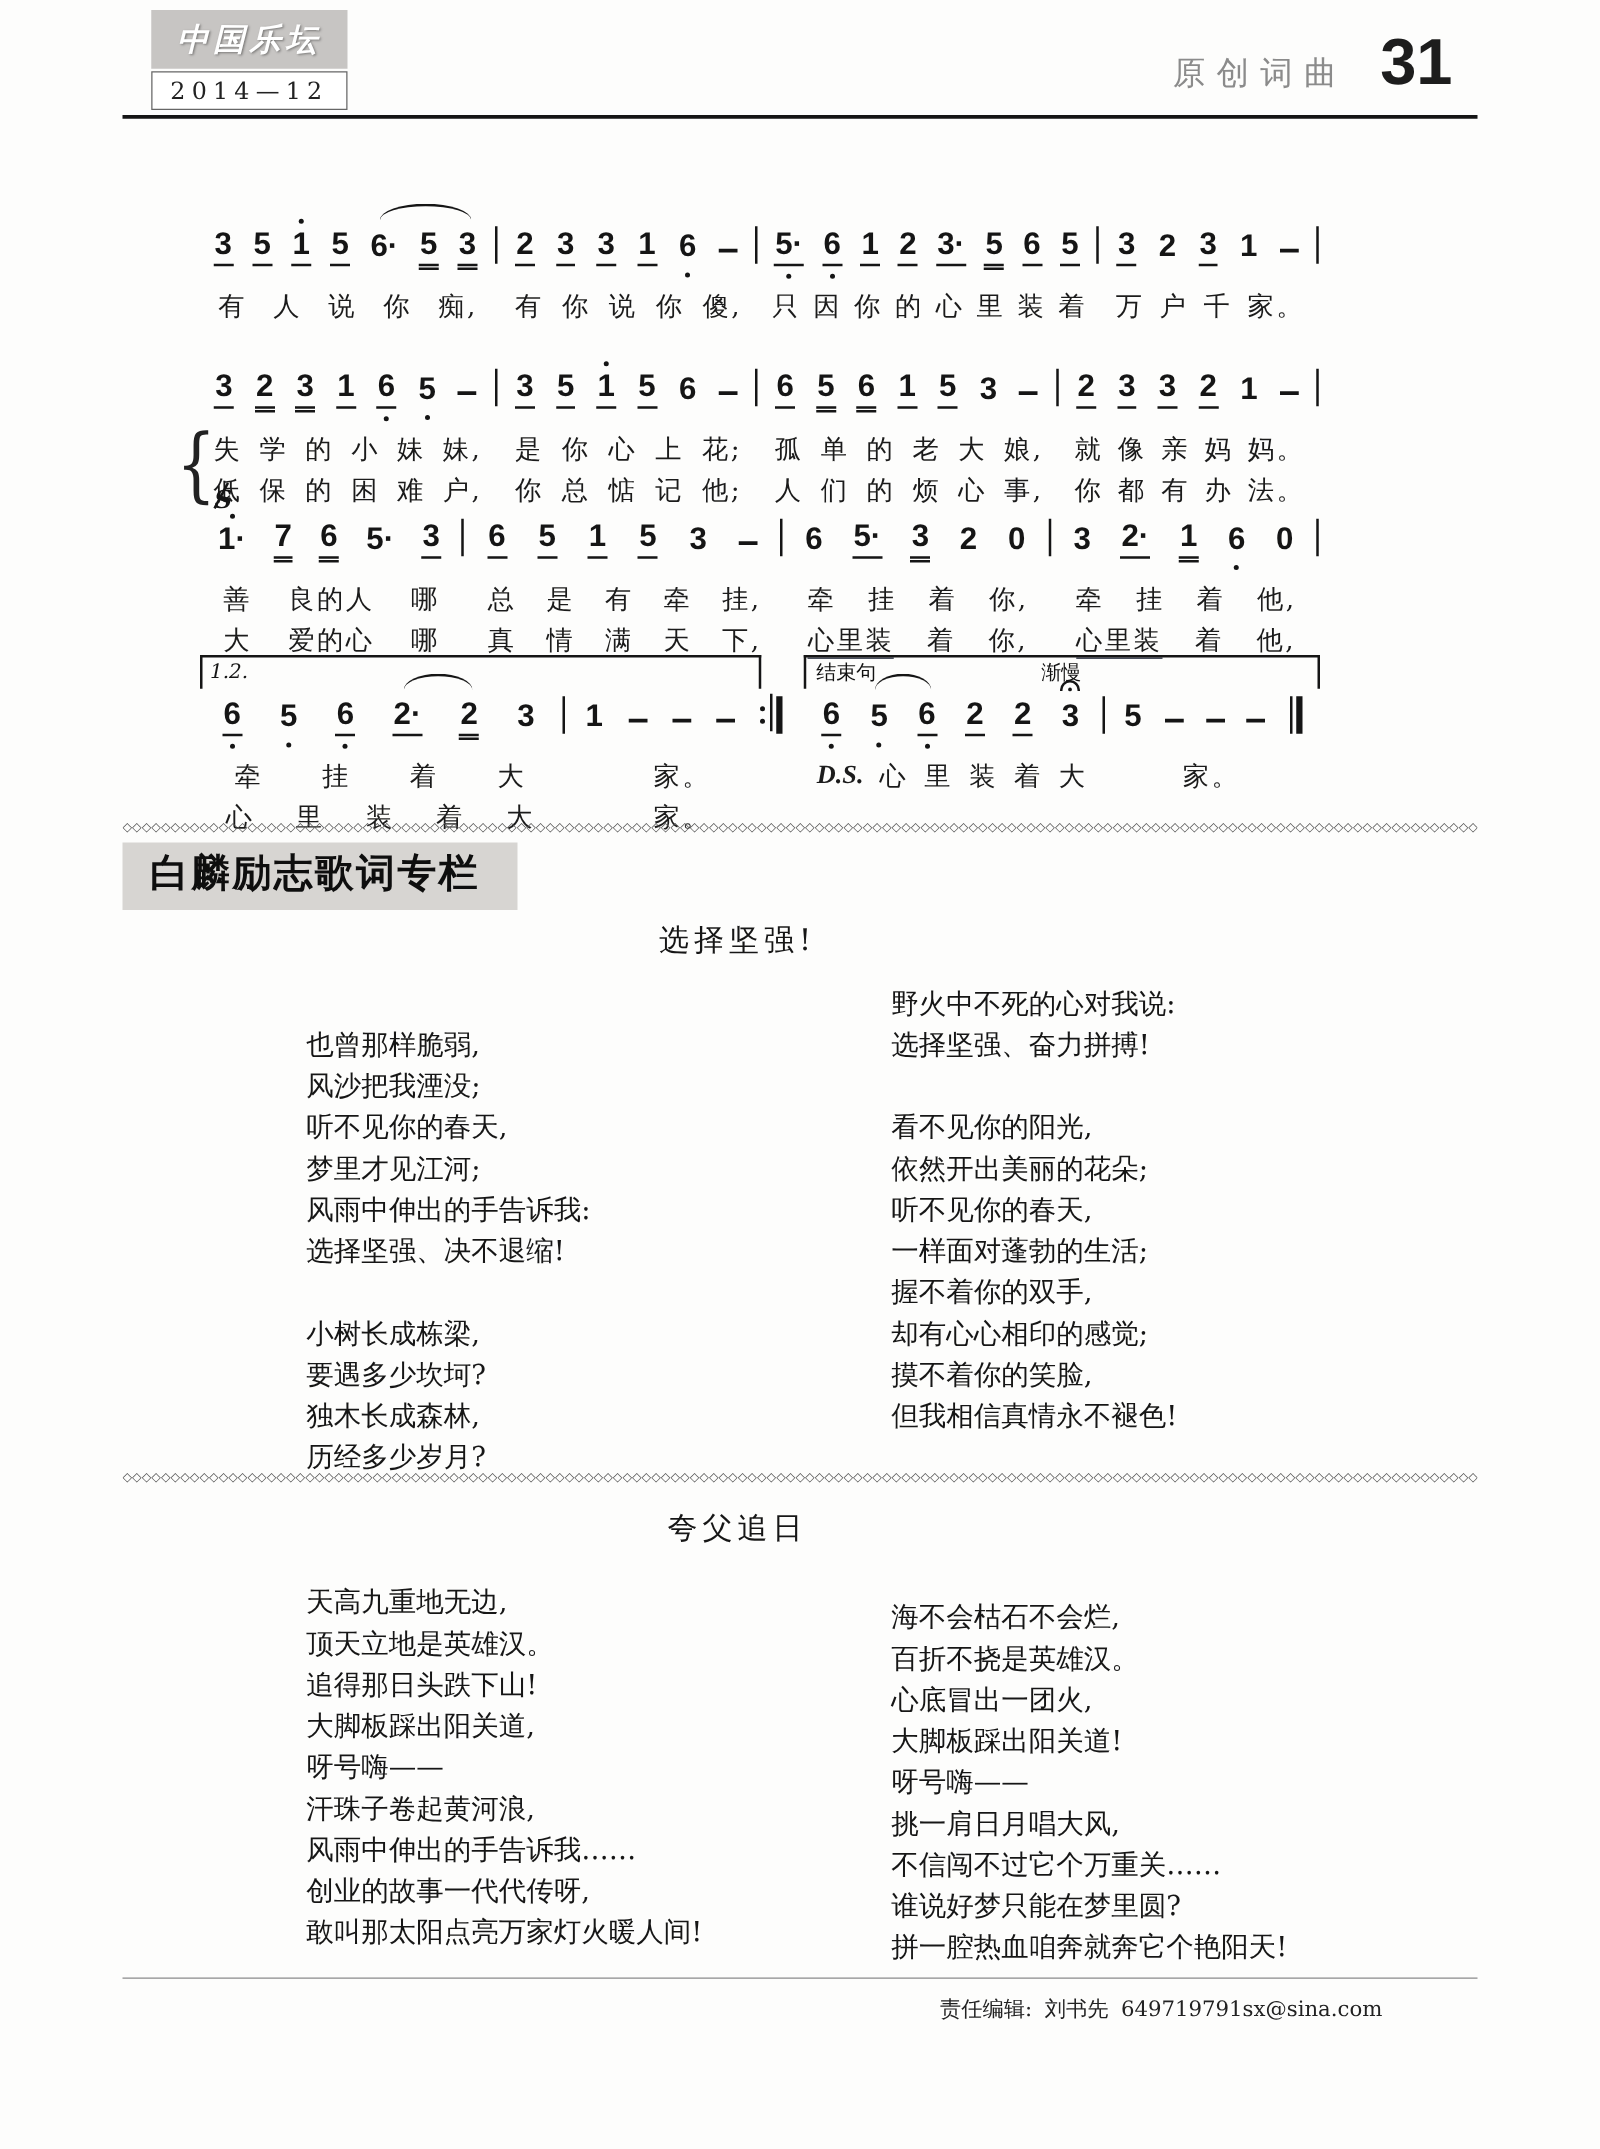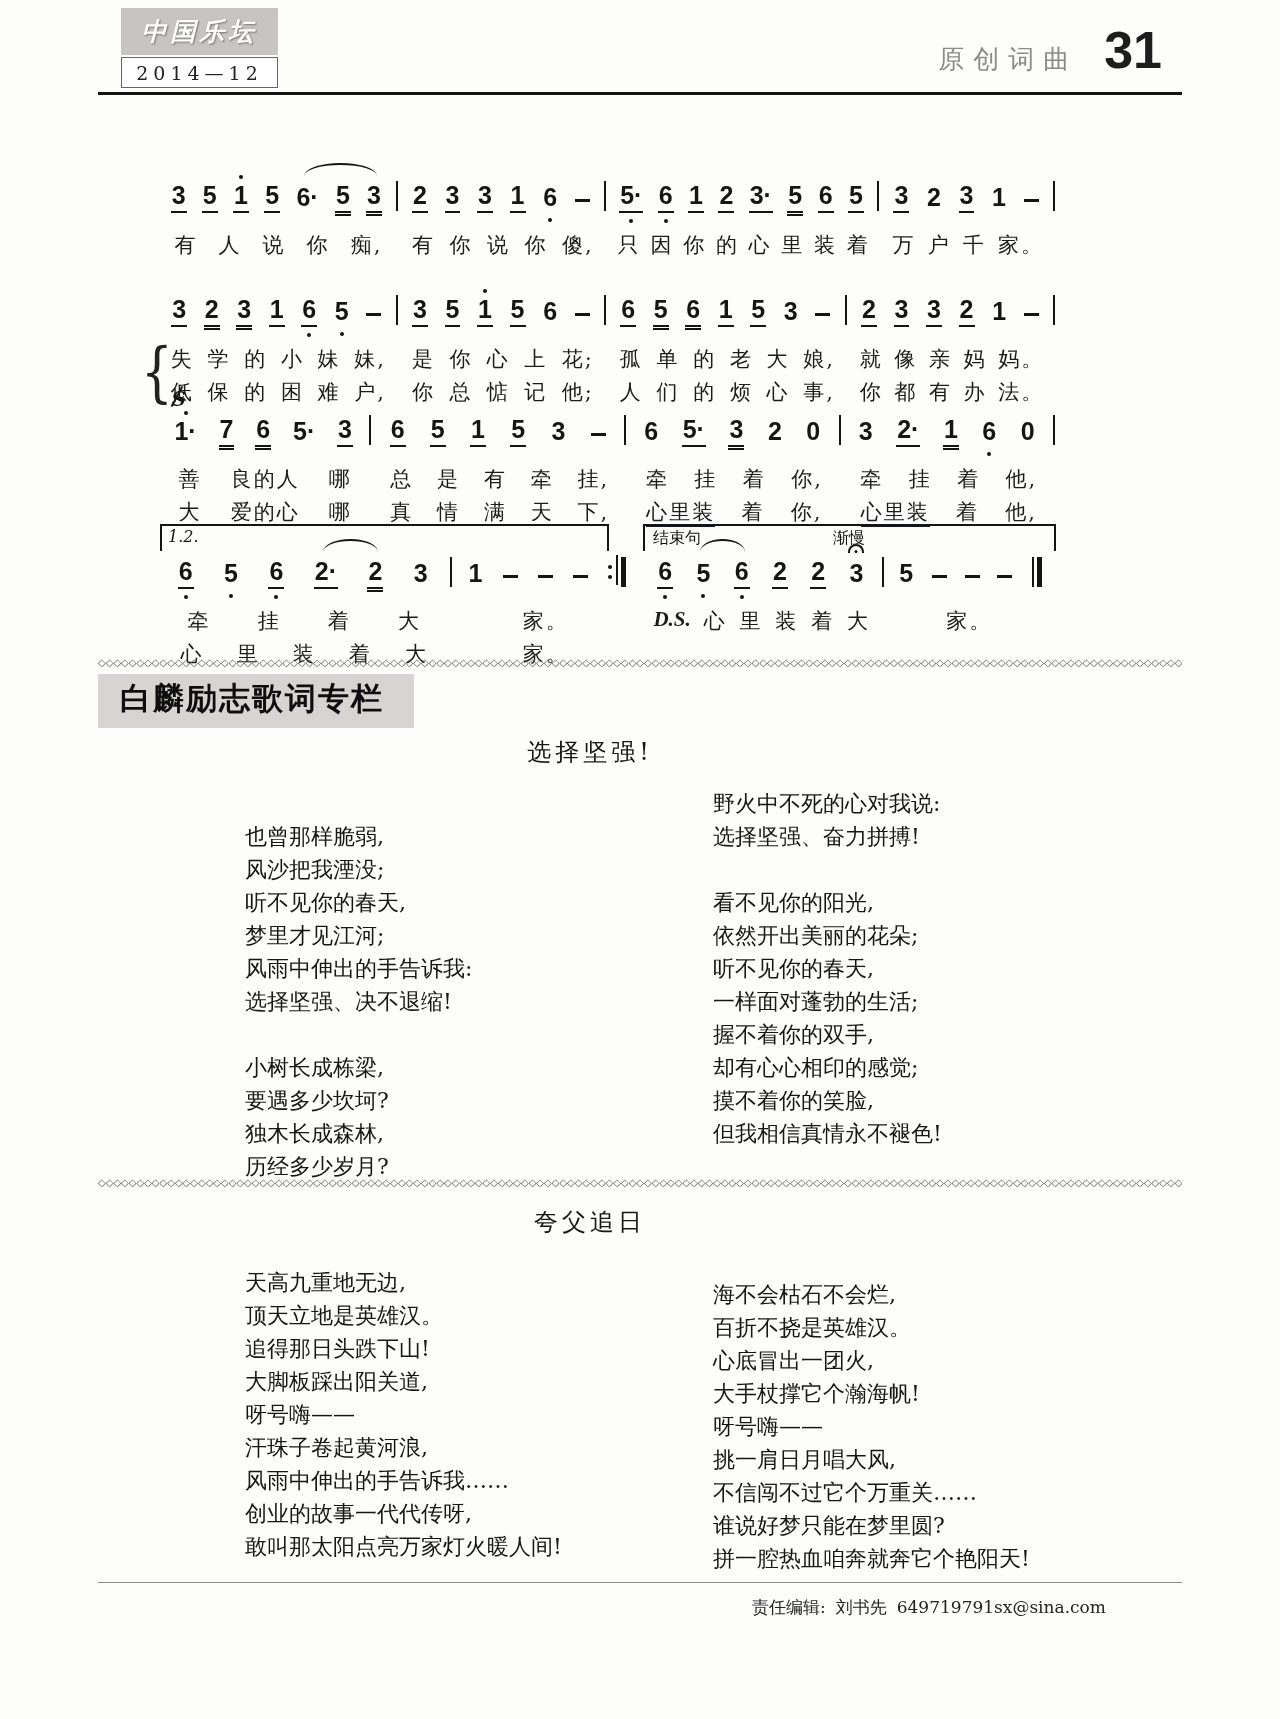--- a/index.html
+++ b/index.html
@@ -514,21 +514,21 @@
         <div class="pline">呀号嗨——</div>
         <div class="pline">汗珠子卷起黄河浪,</div>
         <div class="pline">风雨中伸出的手告诉我……</div>
         <div class="pline">创业的故事一代代传呀,</div>
         <div class="pline">敢叫那太阳点亮万家灯火暖人间!</div>
       </div>
       <div class="pcol pcol-right">
         <div class="pline">海不会枯石不会烂,</div>
         <div class="pline">百折不挠是英雄汉。</div>
         <div class="pline">心底冒出一团火,</div>
-        <div class="pline">大手杖撑它个瀚海帆!</div>
+        <div class="pline">大脚板踩出阳关道!</div>
         <div class="pline">呀号嗨——</div>
         <div class="pline">挑一肩日月唱大风,</div>
         <div class="pline">不信闯不过它个万重关……</div>
         <div class="pline">谁说好梦只能在梦里圆?</div>
         <div class="pline">拼一腔热血咱奔就奔它个艳阳天!</div>
       </div>
     </div>
 
   <div id="footer-rule"></div>
   <div id="footer">

